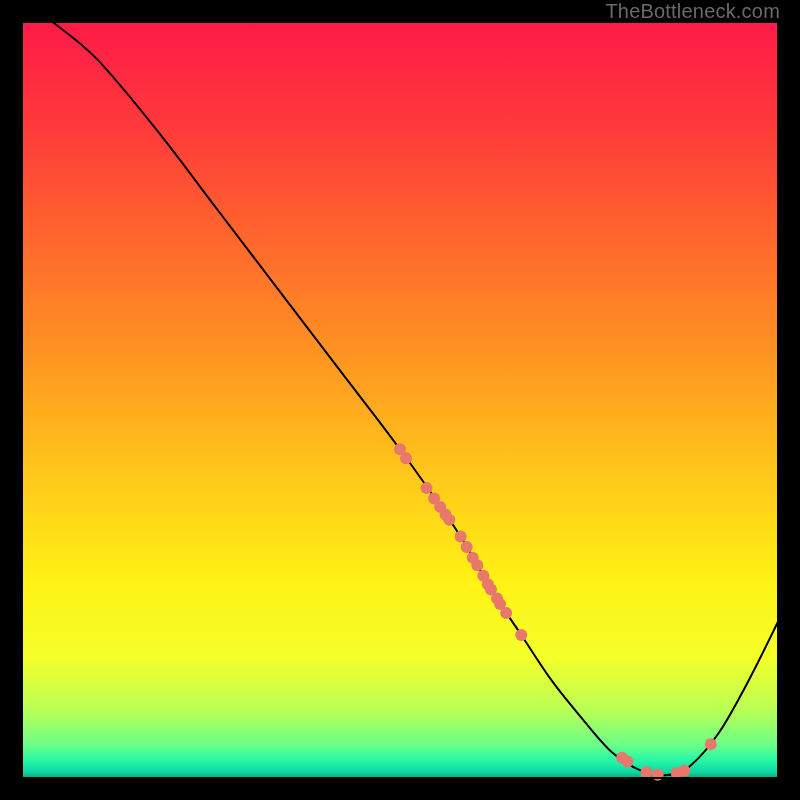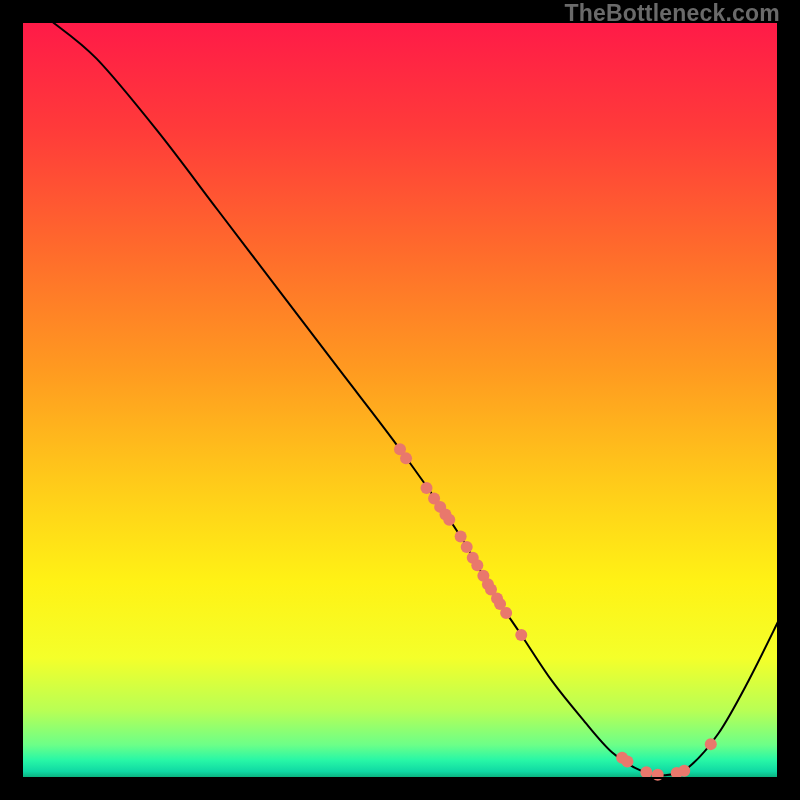--- a/index.html
+++ b/index.html
@@ -45,22 +45,22 @@
     box-sizing: border-box;
     border: 2px solid #000;
     pointer-events: none;
     z-index: 5;
   }
 
   .watermark {
     position: absolute;
     top: 0px;
     right: 20px;
-    font-size: 23px;
-    font-weight: 700;
+    font-size: 20px;
+    font-weight: 400;
     color: #6a6a6a;
     z-index: 10;
     letter-spacing: 0.2px;
   }
 
   svg.overlay {
     position: absolute;
     left: 0;
     top: 0;
     width: 100%;

